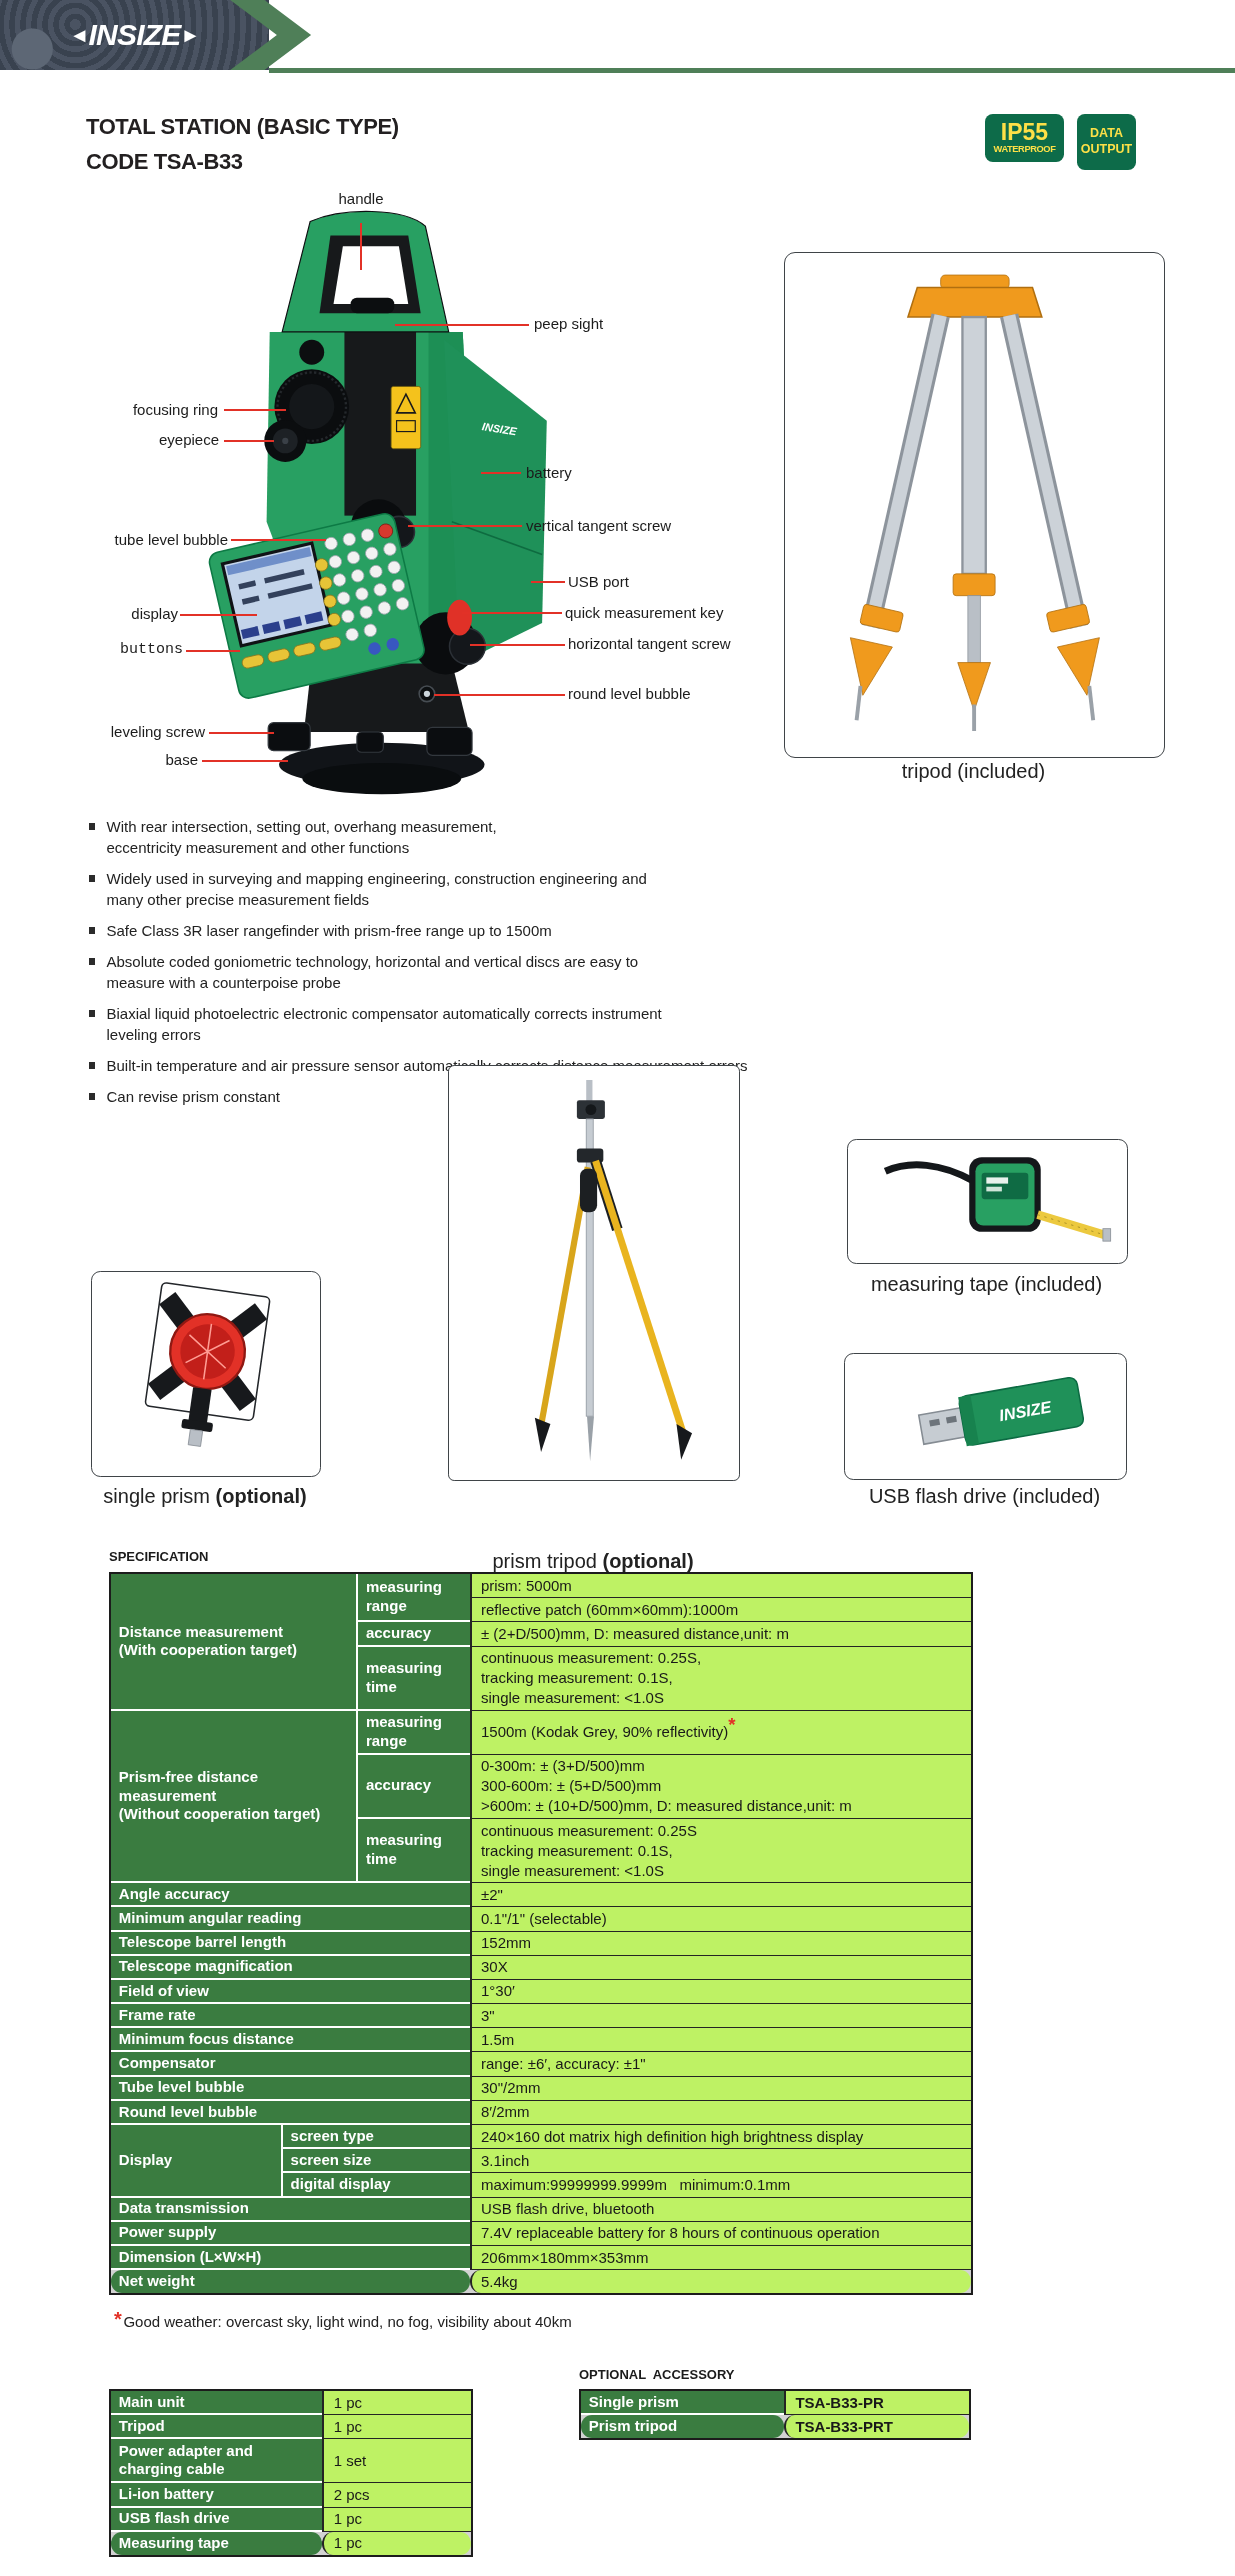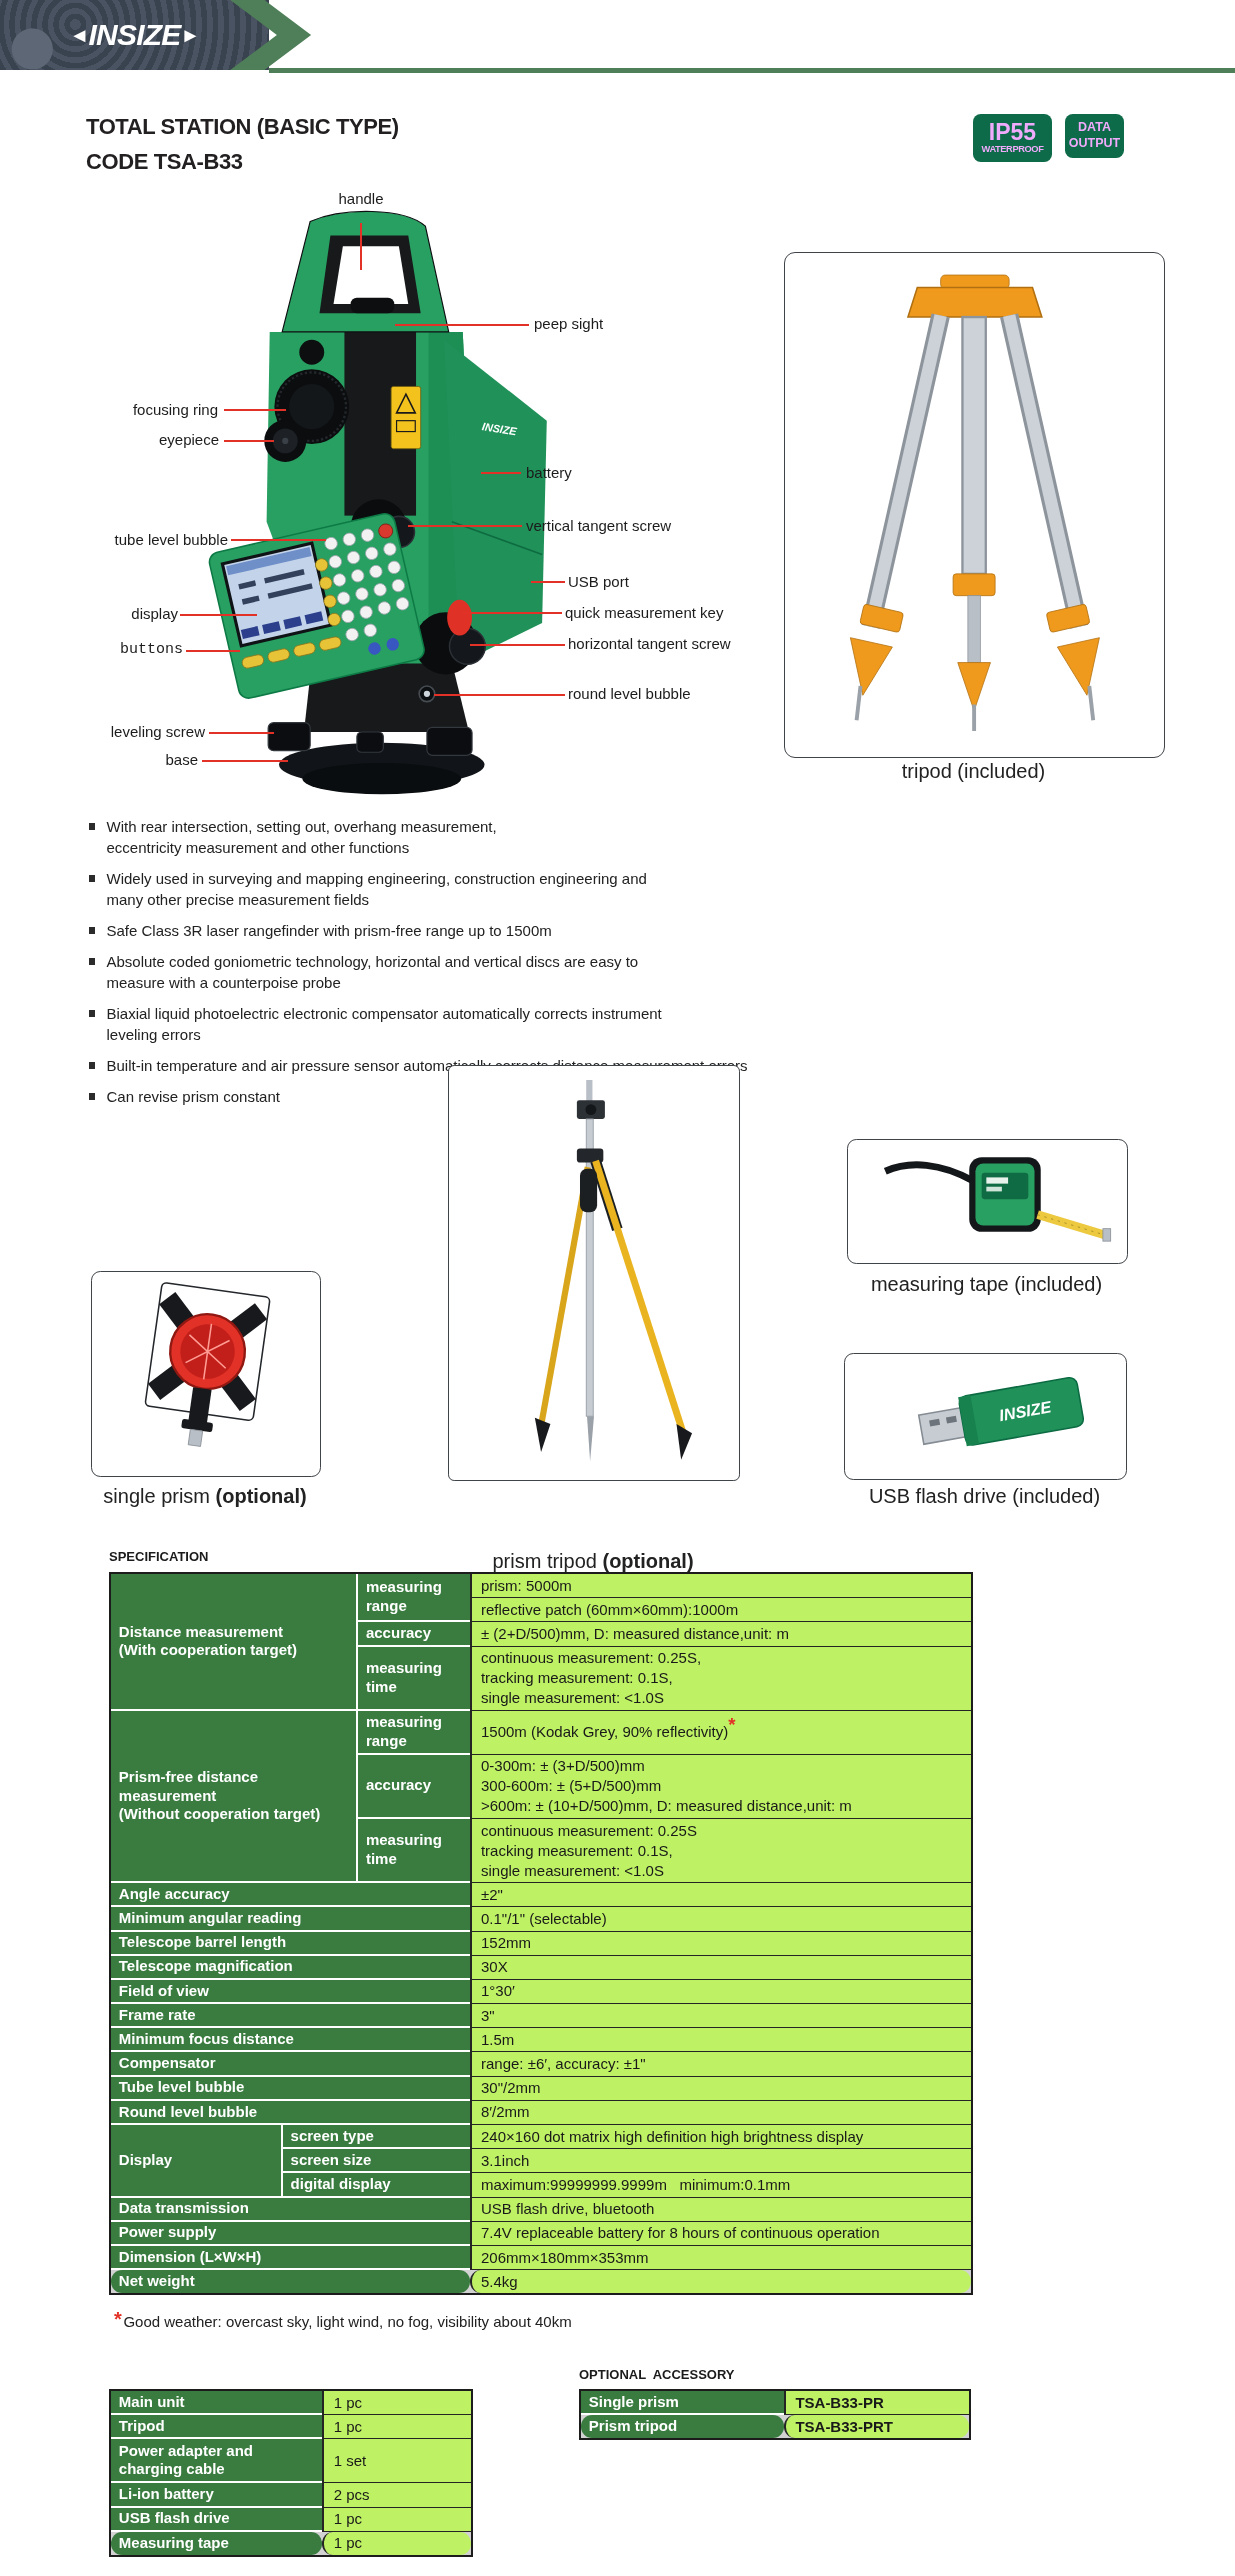--- a/index.html
+++ b/index.html
@@ -13,22 +13,22 @@
       radial-gradient(circle at 12% 70%, #5d6775 0 20px, rgba(0,0,0,0) 21px),
       repeating-radial-gradient(circle at 28% 35%, #4a5362 0 5.4px, #39424f 5.4px 11px),
       repeating-radial-gradient(circle at 62% 55%, #555f6e 0 7px, #3e4754 7px 14px),
       repeating-radial-gradient(circle at 90% 25%, #616b79 0 6.2px, #46505e 6.2px 12.5px);}
   .hdr-logo{position:absolute;left:0;top:0;width:100%;height:70px;display:flex;align-items:center;
     justify-content:center;color:#fff;font-weight:bold;font-style:italic;font-size:30px;
     letter-spacing:-0.8px;white-space:nowrap;}
   .hdr-logo .arr{font-size:20px;font-style:normal;position:relative;top:0.8px;}
   .hdr-line{position:absolute;left:269px;top:68px;width:967px;height:5.4px;background:#4f7f58;}
   .title{font-weight:bold;font-size:22px;color:#232021;letter-spacing:-0.4px;white-space:nowrap;}
-  .badge{position:absolute;background:#0d6b49;color:#f0abfc;border-radius:7.8px;display:flex;
-    flex-direction:column;align-items:center;justify-content:center;text-align:center;}
+  .badge{position:absolute;background:#0d6b49;color:#fde047;border-radius:7.8px;display:flex;
+    flex-direction:column;align-items:center;justify-content:center;text-align:center;margin-left:12px;}
   .badge .big{font-weight:bold;font-size:23px;line-height:23px;}
   .badge .small{font-weight:bold;font-size:9.3px;line-height:11.7px;letter-spacing:-0.4px;}
   .badge .med{font-weight:bold;font-size:12.5px;line-height:15.6px;}
   
   .callout{position:absolute;font-size:15px;color:#1c1c1c;line-height:16.3px;white-space:nowrap;}
   .ra{text-align:right;}
   .lead{position:absolute;background:#e23127;}
   .imgbox{position:absolute;background:#fff;border:1.6px solid #3f4448;border-radius:11px;overflow:hidden;}
   .cap{position:absolute;font-size:20px;color:#222;text-align:center;}
   .cap b{font-weight:bold;}
@@ -74,21 +74,21 @@
 </svg>
 <div class="hdr-line"></div>
 
 <div class="abs title" style="left:86px;top:114px;">TOTAL STATION (BASIC TYPE)</div>
 <div class="abs title" style="left:86px;top:149px;">CODE TSA-B33</div>
 
 <div class="badge" style="left:973px;top:114px;width:79px;height:48px;">
   <div class="big">IP55</div>
   <div class="small">WATERPROOF</div>
 </div>
-<div class="badge" style="left:1065px;top:114px;width:59px;height:44px;">
+<div class="badge" style="left:1065px;top:114px;width:59px;height:56px;">
   <div class="med">DATA</div>
   <div class="med">OUTPUT</div>
 </div>
 
 <svg class="abs" style="left:195px;top:187px;" width="358" height="623" viewBox="0 0 460 800">
 
   <g>
     <path d="M150,610 L330,610 L352,700 L140,700 Z" fill="#17191b"></path>
     <ellipse cx="240" cy="742" rx="132" ry="28" fill="#111418"></ellipse>
     <ellipse cx="240" cy="760" rx="102" ry="20" fill="#0a0d0f"></ellipse>

